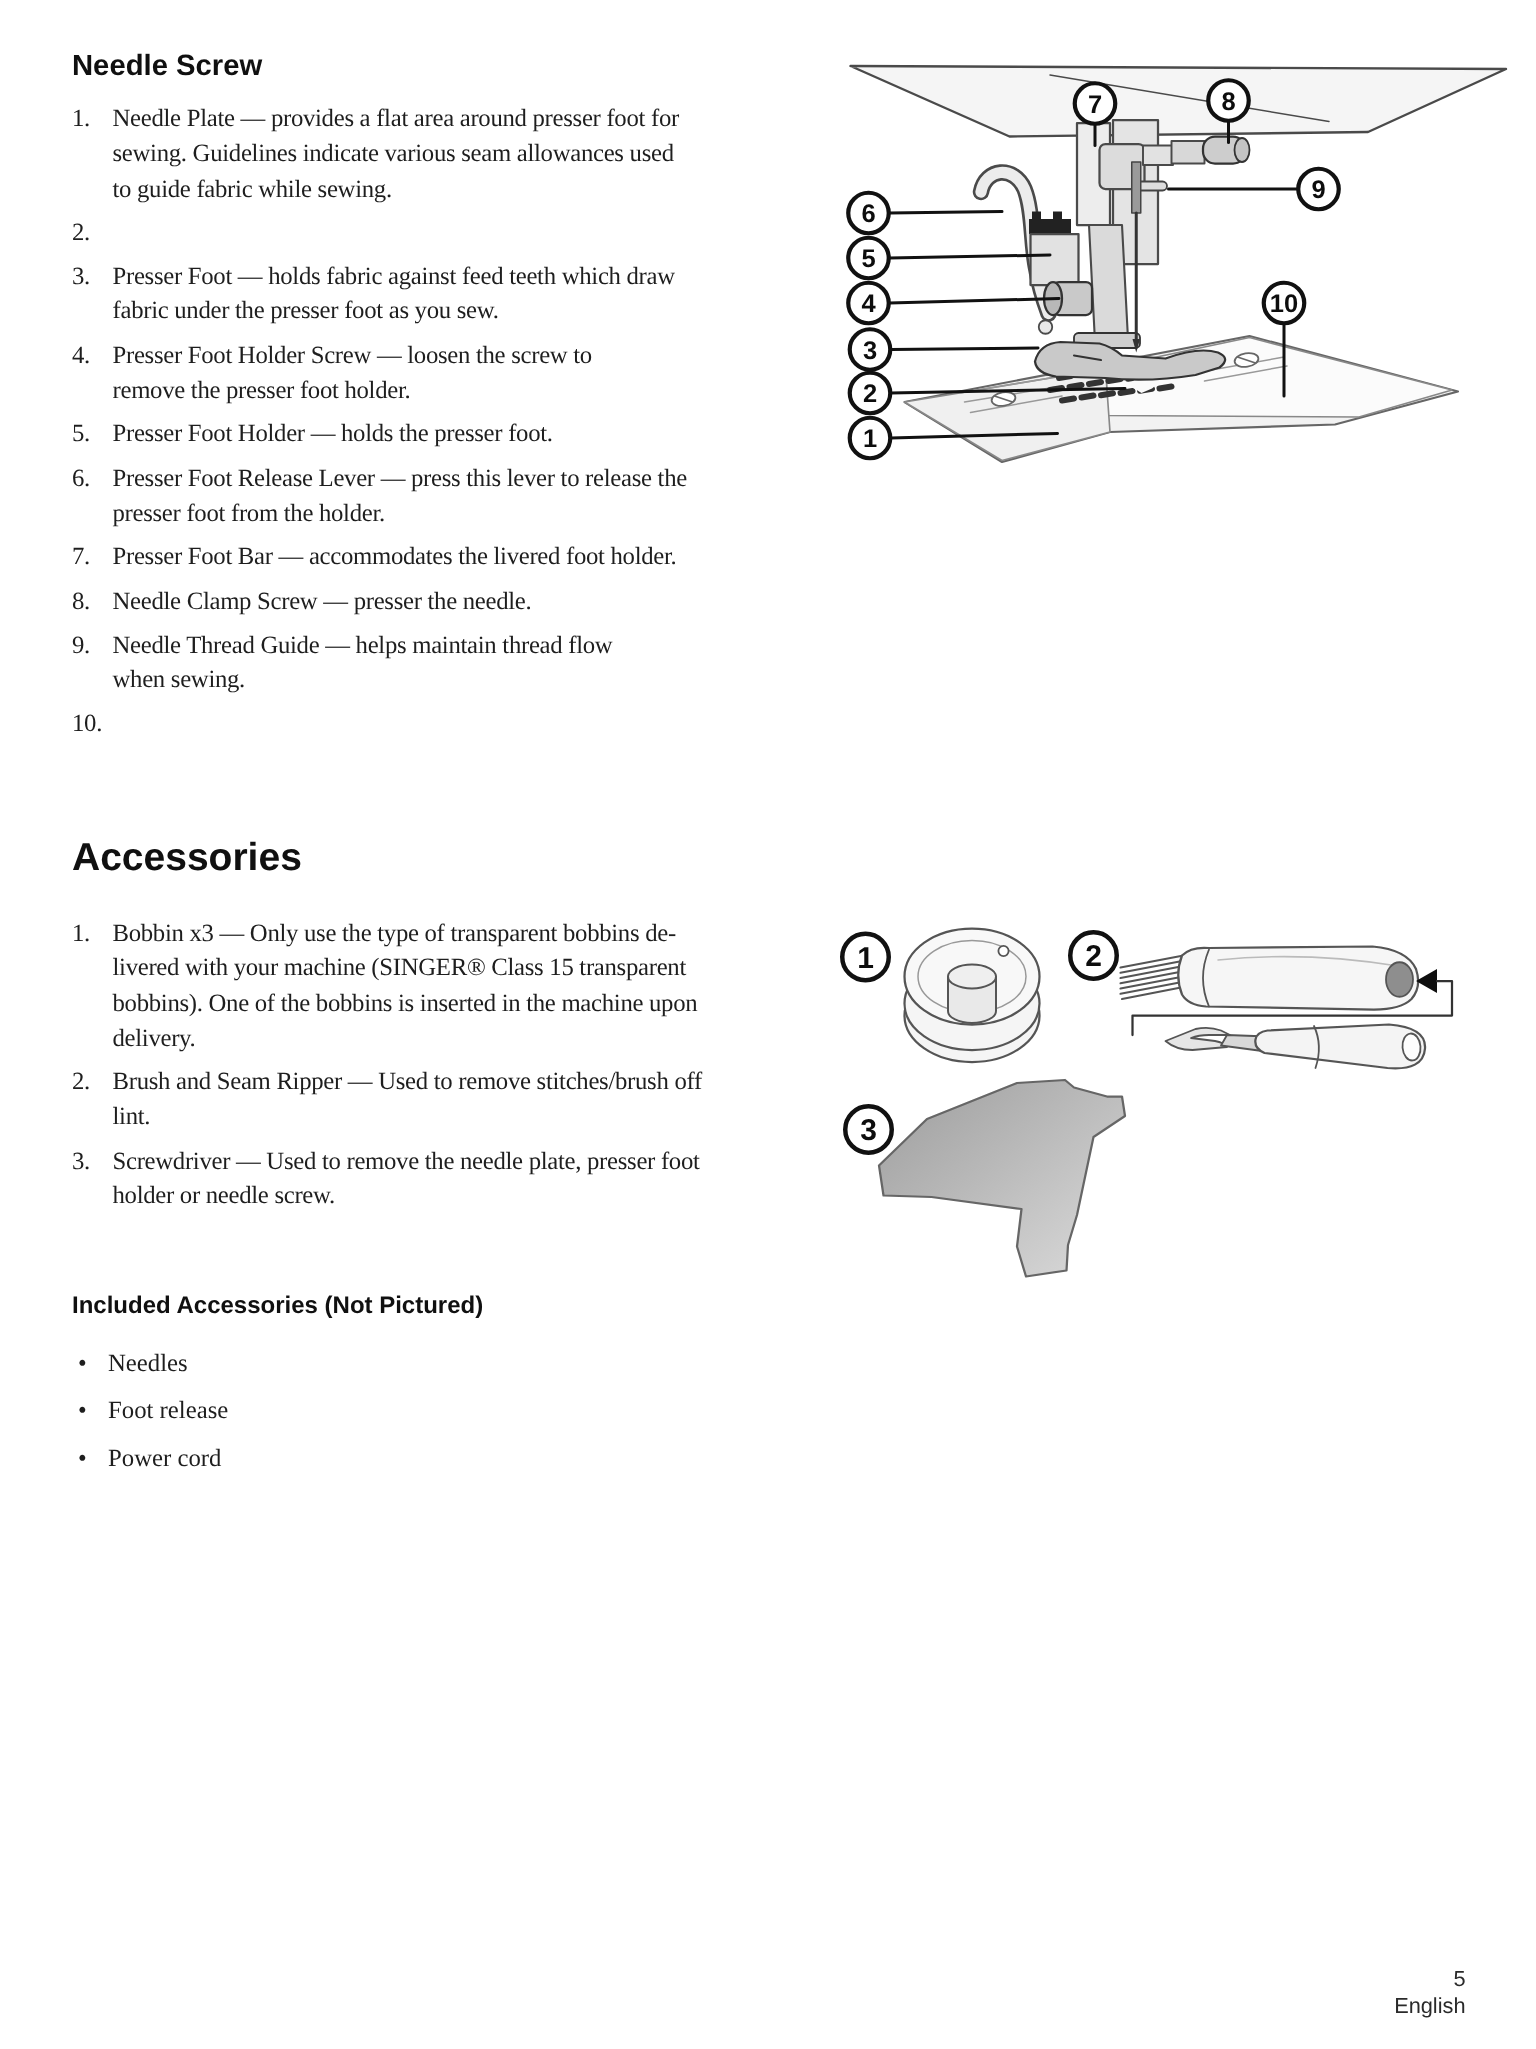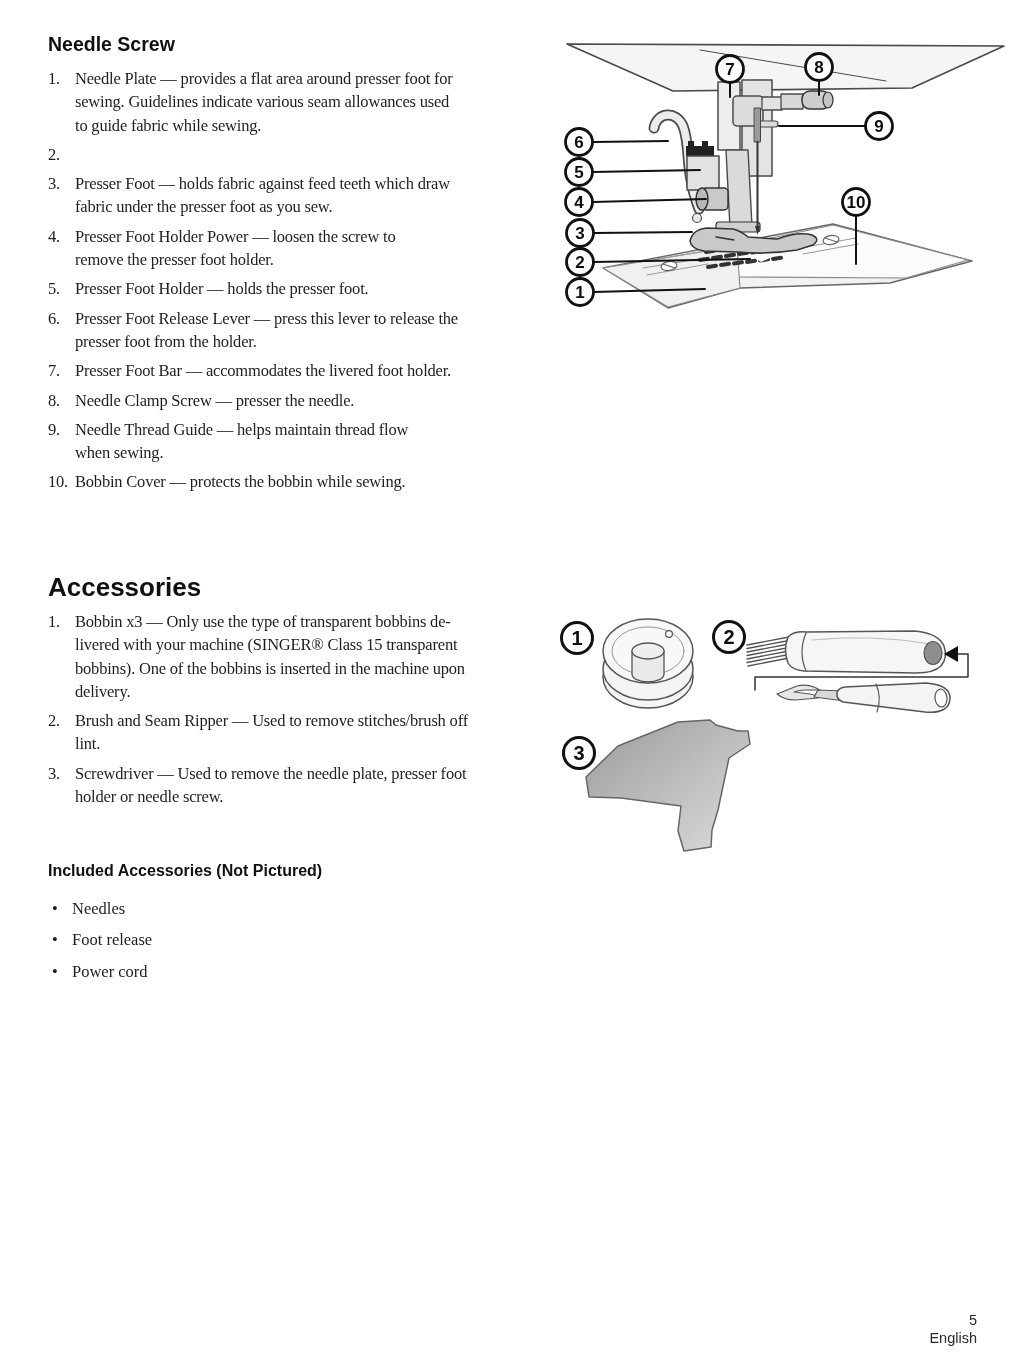--- a/index.html
+++ b/index.html
@@ -6,21 +6,21 @@
   .page {
     position:relative; width:1024px; height:1366px; background:#ffffff;
     font-family:"Liberation Serif","DejaVu Serif",serif; color:#1e1e1e; overflow:hidden;
   }
   h2 {
     margin:0; font-family:"Liberation Sans","DejaVu Sans",sans-serif;
     font-weight:bold; color:#101010; letter-spacing:0;
   }
   .sec { position:absolute; }
   .heading-needle   { left:48px; top:33px;  font-size:19.5px; }
-  .heading-acc      { left:48px; top:572px; font-size:26px;text-align:center; }
+  .heading-acc      { left:48px; top:556px; font-size:26px;text-align:center; }
   .heading-included { left:48px; top:862px; font-size:16px; }
 
   .list { position:absolute; left:48px; }
   .needle-list { top:67px; }
   .acc-list    { top:610px; }
   .item { display:flex; margin-bottom:6px; font-size:16.5px; line-height:23.3px; letter-spacing:-0.2px; }
   .item .num { width:27px; flex:none; }
   .item .txt { white-space:pre; }
 
   .bullet-list { position:absolute; left:48px; top:897px; }
@@ -59,21 +59,21 @@
     <div class="item">
         <span class="num">2.</span>
       </div>
     <div class="item">
         <span class="num">3.</span>
         <span class="txt">Presser Foot — holds fabric against feed teeth which draw
 fabric under the presser foot as you sew.</span>
       </div>
     <div class="item">
         <span class="num">4.</span>
-        <span class="txt">Presser Foot Holder Power — loosen the screw to
+        <span class="txt">Presser Foot Holder Screw — loosen the screw to
 remove the presser foot holder.</span>
       </div>
     <div class="item">
         <span class="num">5.</span>
         <span class="txt">Presser Foot Holder — holds the presser foot.</span>
       </div>
     <div class="item">
         <span class="num">6.</span>
         <span class="txt">Presser Foot Release Lever — press this lever to release the
 presser foot from the holder.</span>
@@ -86,21 +86,20 @@
         <span class="num">8.</span>
         <span class="txt">Needle Clamp Screw — presser the needle.</span>
       </div>
     <div class="item">
         <span class="num">9.</span>
         <span class="txt">Needle Thread Guide — helps maintain thread flow
 when sewing.</span>
       </div>
     <div class="item">
         <span class="num">10.</span>
-        <span class="txt">Bobbin Cover — protects the bobbin while sewing.</span>
       </div>
   </div>
 
   <svg class="diagram d1" width="484" height="302" viewBox="540 20 484 302">
     <g stroke-linejoin="round" stroke-linecap="round">
 
       <path d="M567,44 L1004,46 L912,88 L673,91 Z" fill="#f5f5f5" stroke="#4a4a4a" stroke-width="1.6"></path>
       <path d="M700,50 L886,81" fill="none" stroke="#4a4a4a" stroke-width="1"></path>
 
       <path d="M603,268 L833,224 L972,261 L890,283 L740,288 L668,308 Z" fill="#f2f2f2" stroke="#666" stroke-width="1.4"></path>

